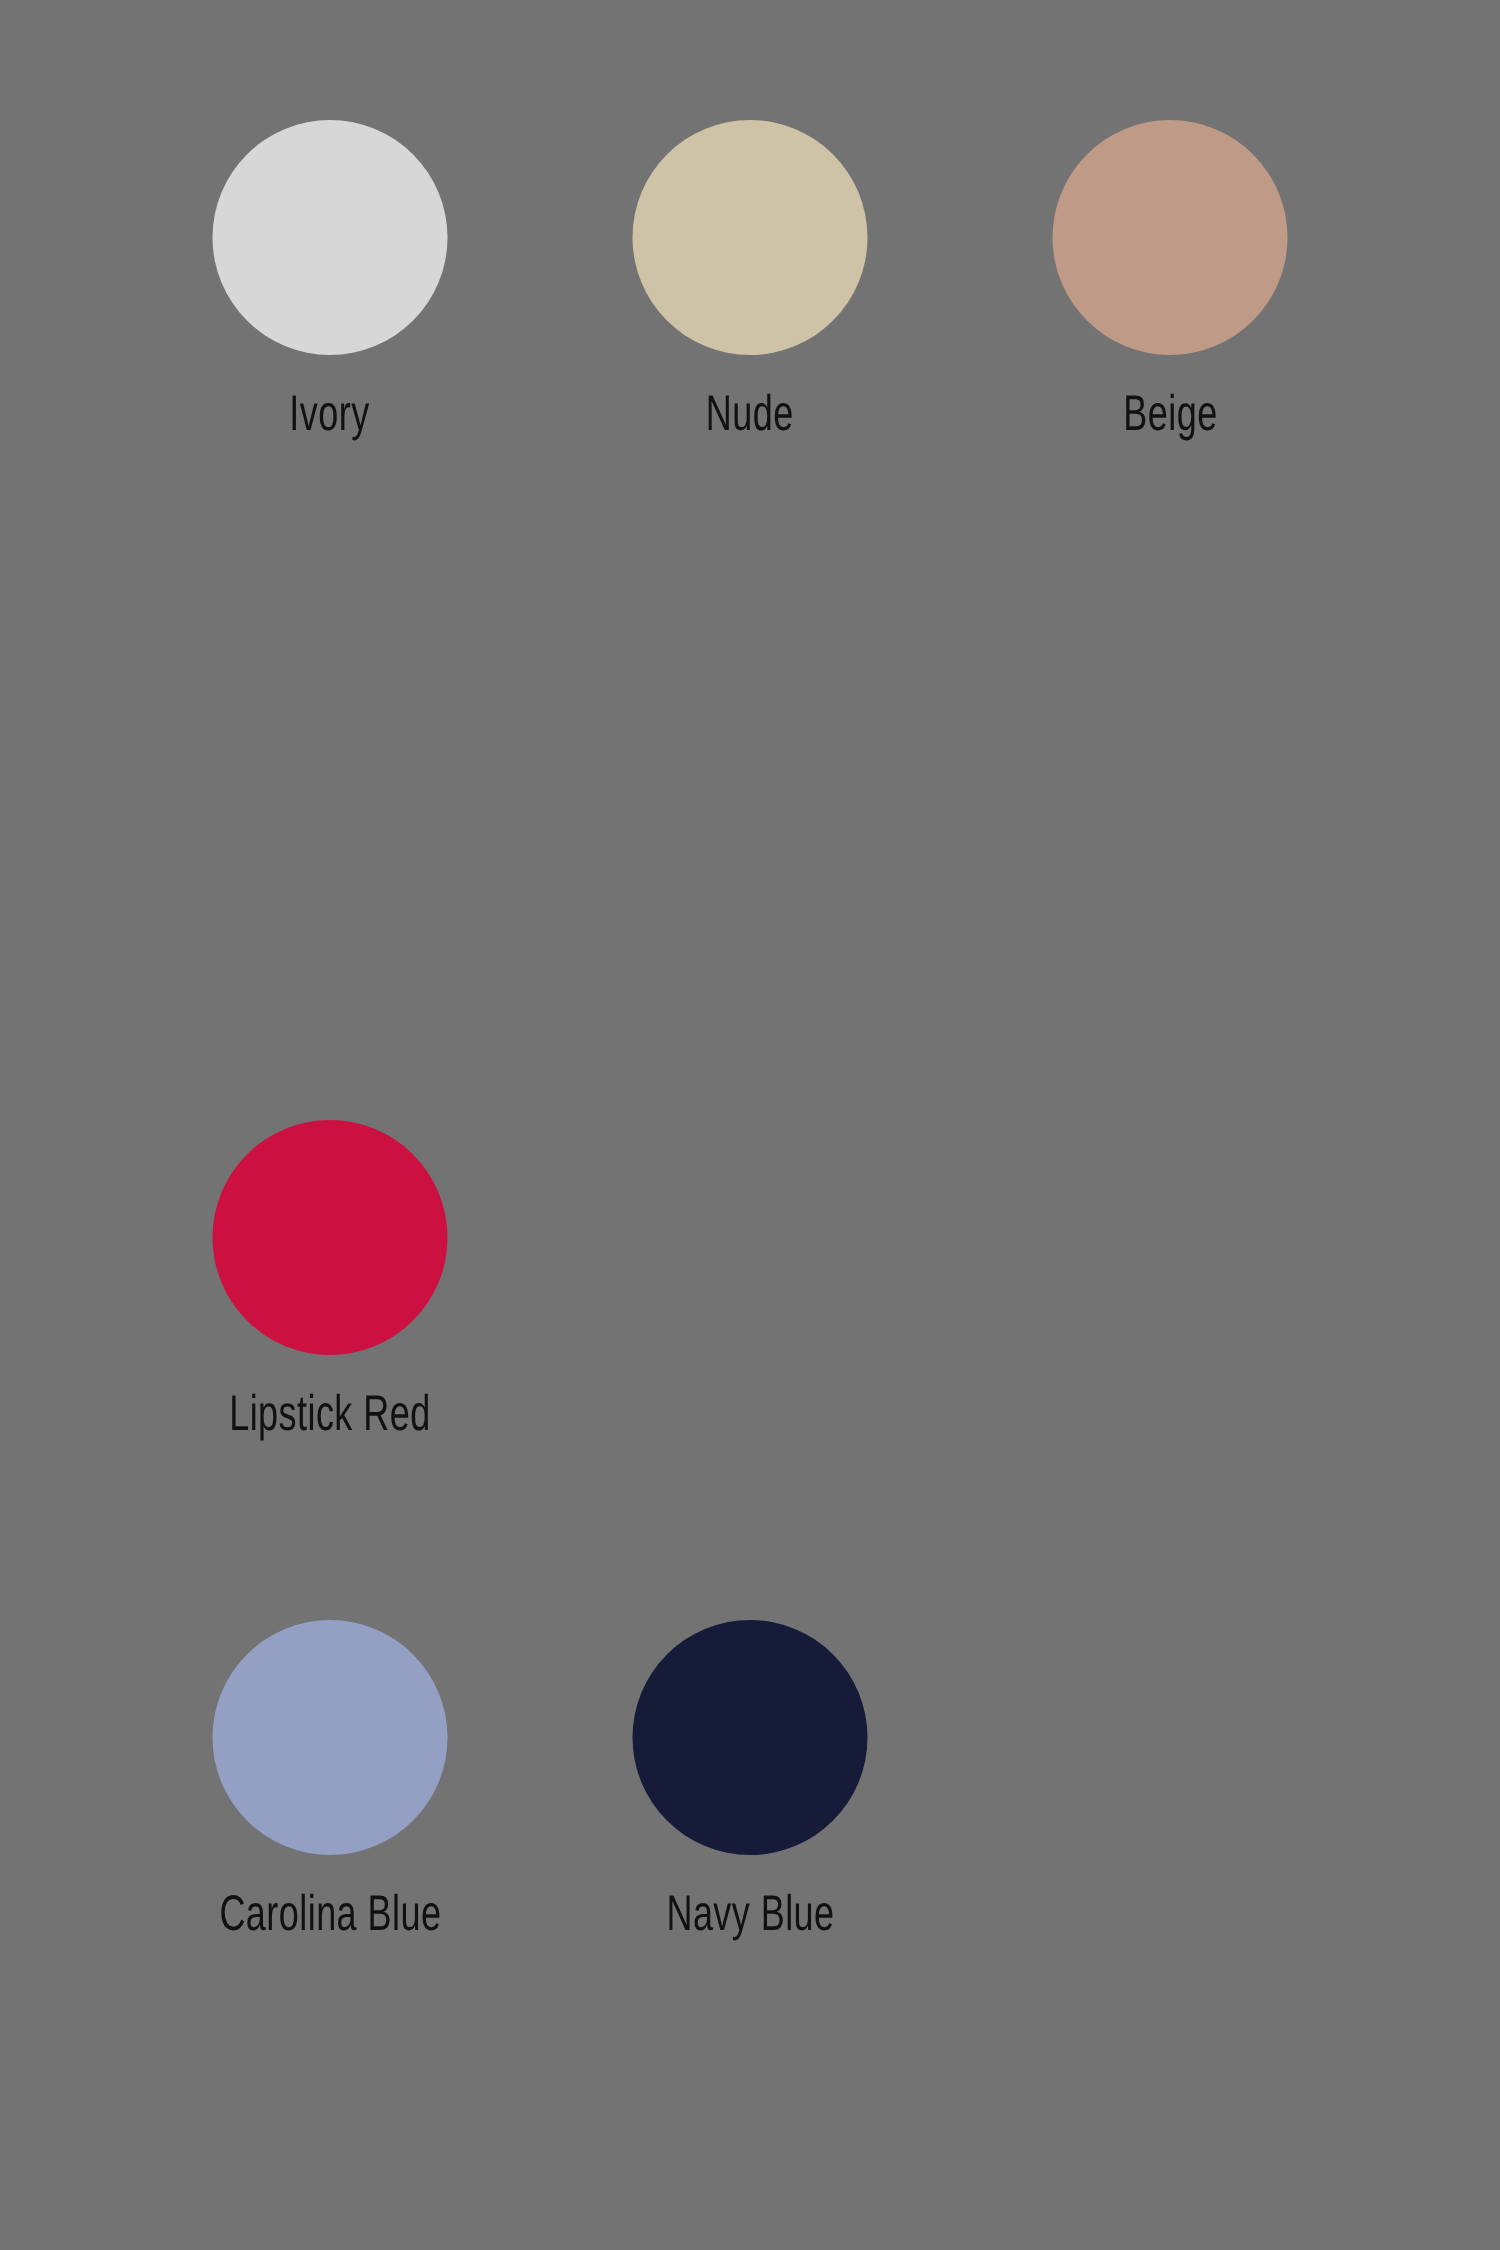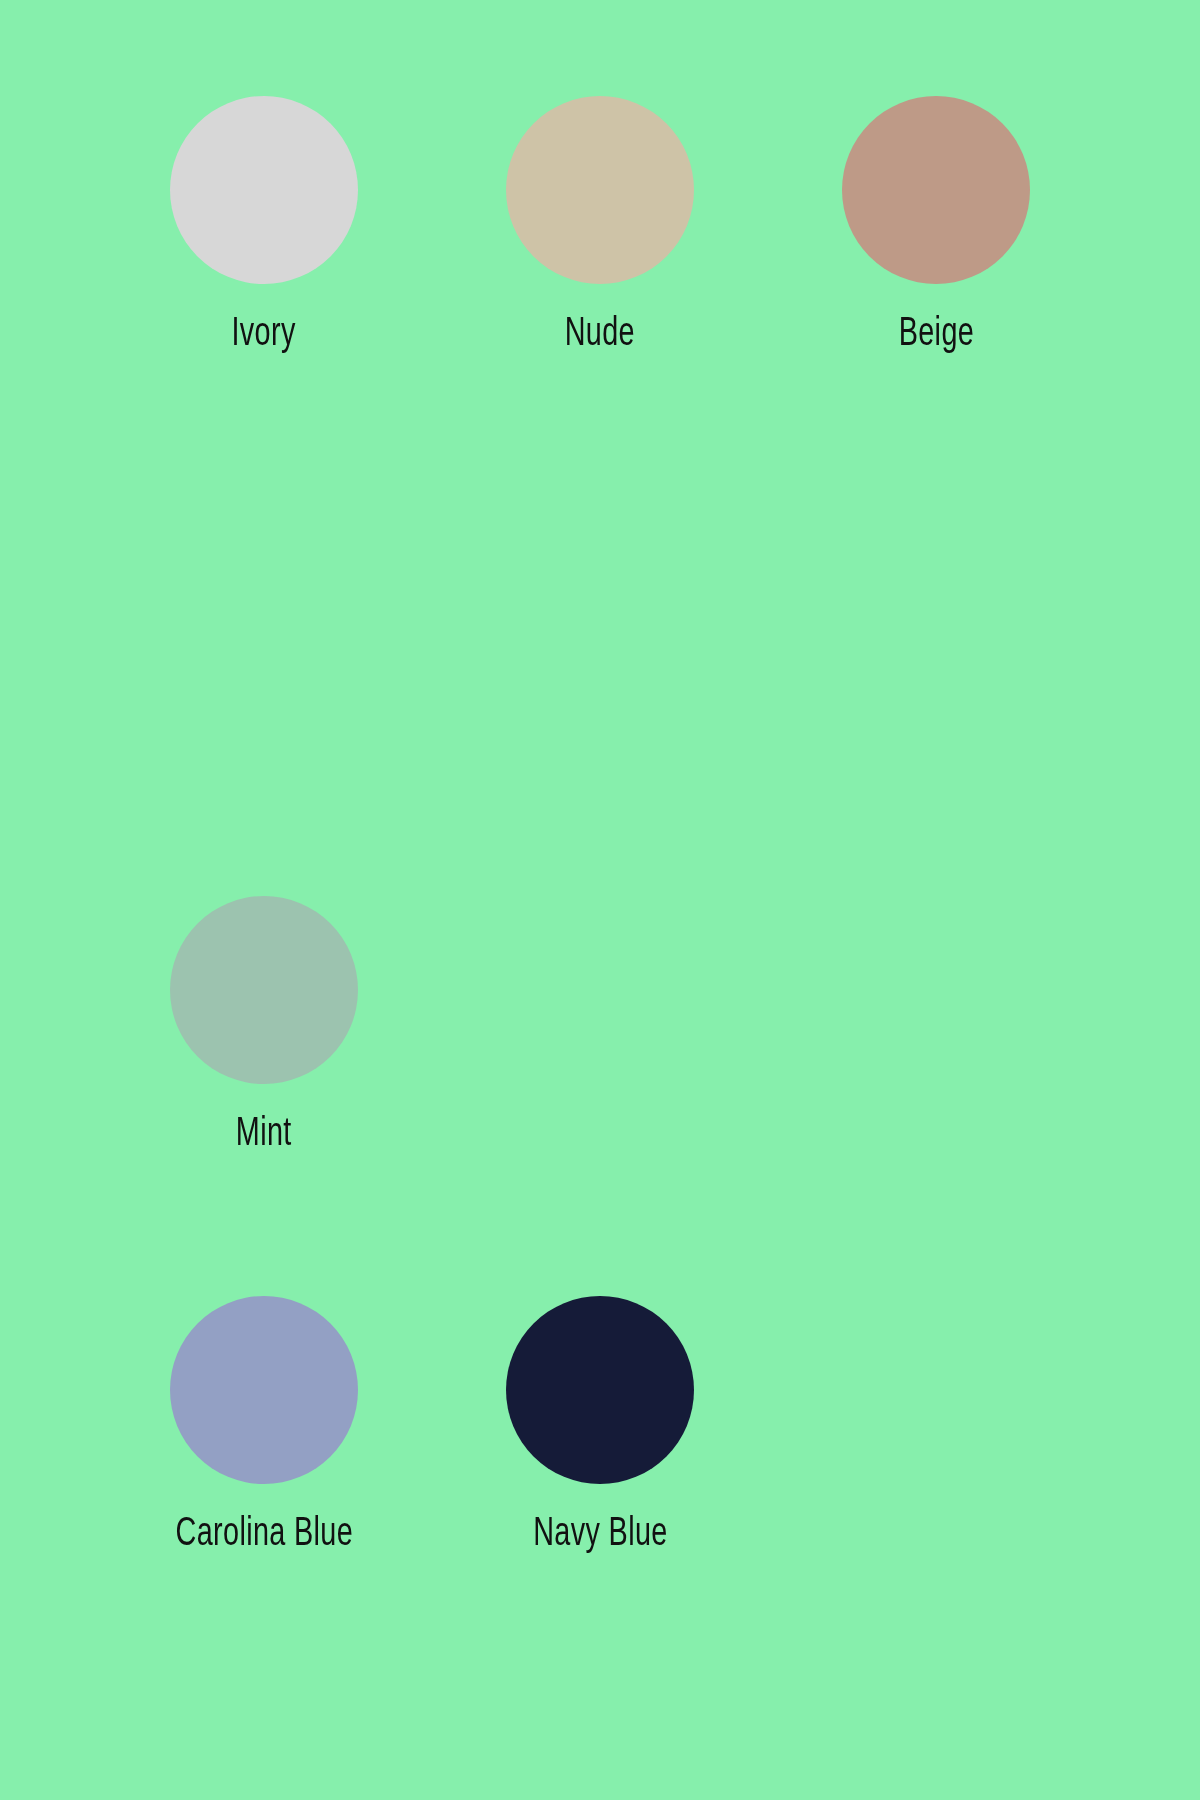--- a/index.html
+++ b/index.html
@@ -12,21 +12,21 @@
     height: 1800px;
     background: #ffffff;
     font-family: "Liberation Sans", sans-serif;
     overflow: hidden;
   }
 
   #palette-board {
     position: relative;
     width: 1200px;
     height: 1800px;
-    background: #86efac;
+    background: #737373;
     box-sizing: border-box;
     padding: 96px 96px 60px 96px;
     display: flex;
     flex-direction: column;
     justify-content: flex-start;
   }
 
   .palette-row {
     display: flex;
     flex-direction: row;
@@ -84,22 +84,22 @@
       <span class="swatch-dot" style="background-color: rgb(190, 154, 135);"></span>
       <span class="swatch-label" style="color: rgb(17, 17, 17);">Beige</span>
     </div>
   </div>
 
   <div class="palette-row">
   </div>
 
   <div class="palette-row">
     <div class="swatch-cell">
-      <span class="swatch-dot" style="background-color: rgb(156, 195, 175);"></span>
-      <span class="swatch-label" style="color: rgb(17, 17, 17);">Mint</span>
+      <span class="swatch-dot" style="background-color: rgb(204, 17, 64);"></span>
+      <span class="swatch-label" style="color: rgb(17, 17, 17);">Lipstick Red</span>
     </div>
   </div>
 
   <div class="palette-row">
     <div class="swatch-cell">
       <span class="swatch-dot" style="background-color: rgb(147, 160, 196);"></span>
       <span class="swatch-label" style="color: rgb(17, 17, 17);">Carolina Blue</span>
     </div>
     <div class="swatch-cell">
       <span class="swatch-dot" style="background-color: rgb(21, 27, 56);"></span>

